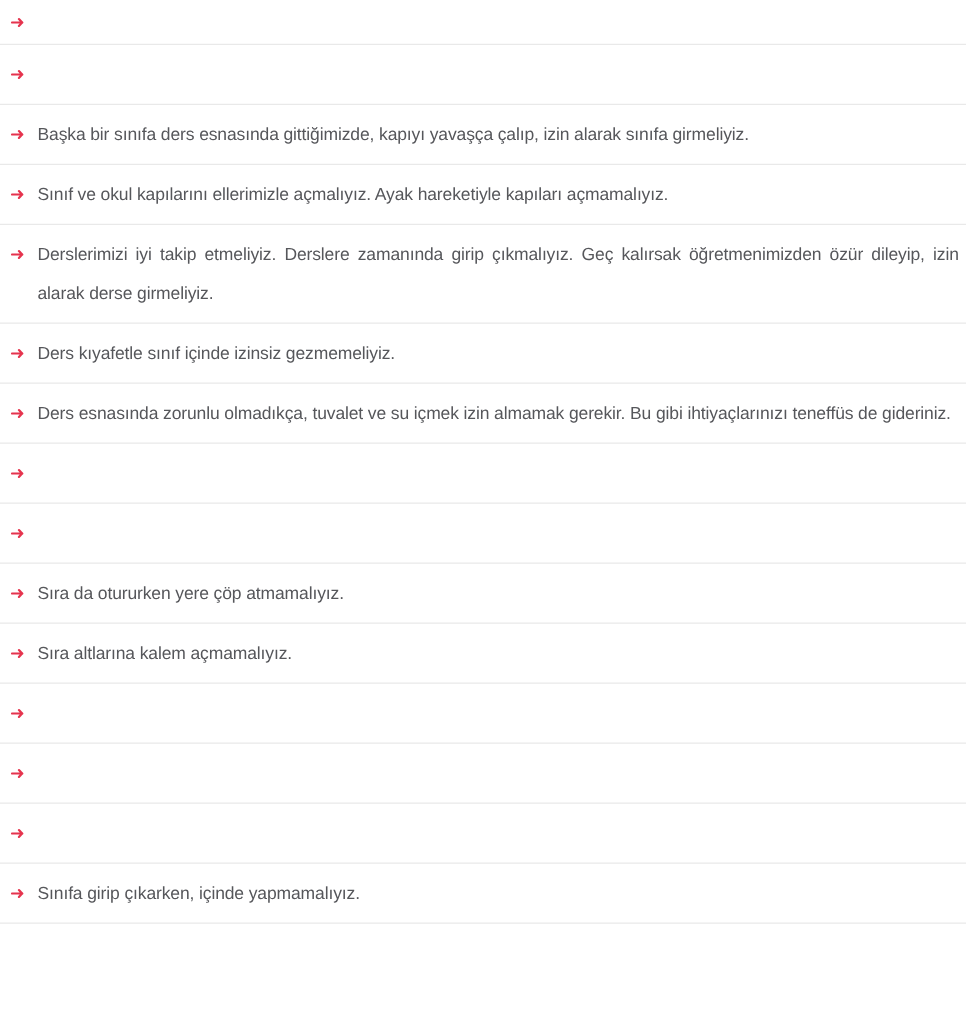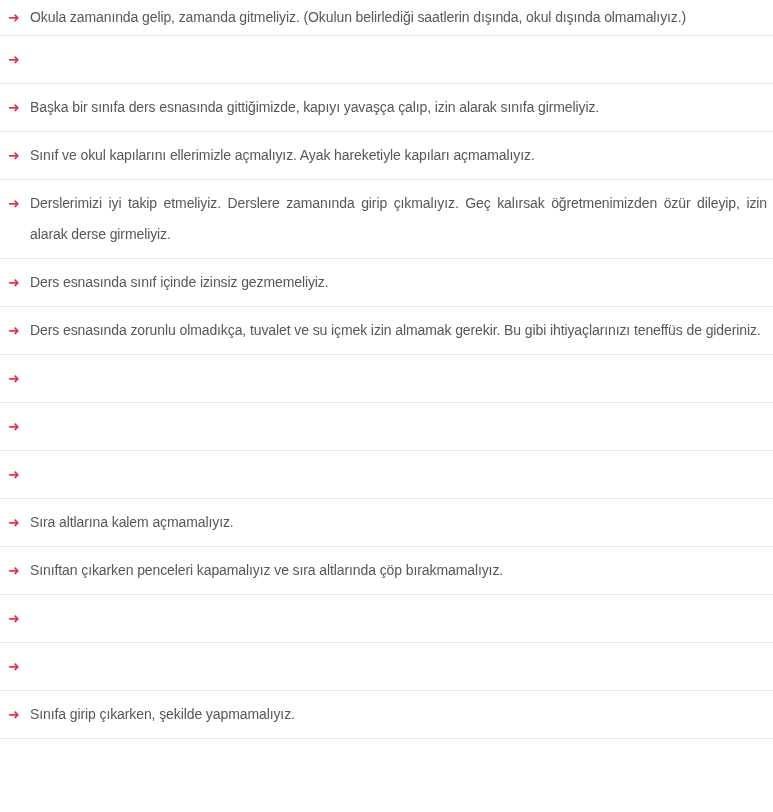--- a/index.html
+++ b/index.html
@@ -49,21 +49,20 @@
     text-align: justify;
   }
 </style>
 </head>
 <body>
 
 <div class="page">
   <div class="rules-list">
   <div class="rule-item first">
     <span class="arrow">➜</span>
-    <p class="rule-text">Okula zamanında gelip, zamanda gitmeliyiz. (Okulun belirlediği saatlerin dışında, okul dışında olmamalıyız.)</p>
   </div>
 
   <div class="rule-item">
     <span class="arrow">➜</span>
   </div>
 
   <div class="rule-item">
     <span class="arrow">➜</span>
     <p class="rule-text">Başka bir sınıfa ders esnasında gittiğimizde, kapıyı yavaşça çalıp, izin alarak sınıfa girmeliyiz.</p>
   </div>
@@ -73,56 +72,56 @@
     <p class="rule-text">Sınıf ve okul kapılarını ellerimizle açmalıyız. Ayak hareketiyle kapıları açmamalıyız.</p>
   </div>
 
   <div class="rule-item">
     <span class="arrow">➜</span>
     <p class="rule-text">Derslerimizi iyi takip etmeliyiz. Derslere zamanında girip çıkmalıyız. Geç kalırsak öğretmenimizden özür dileyip, izin alarak derse girmeliyiz.</p>
   </div>
 
   <div class="rule-item">
     <span class="arrow">➜</span>
-    <p class="rule-text">Ders esnasında sınıf içinde izinsiz gezmemeliyiz.</p>
+    <p class="rule-text">Ders kıyafetle sınıf içinde izinsiz gezmemeliyiz.</p>
   </div>
 
   <div class="rule-item">
     <span class="arrow">➜</span>
     <p class="rule-text">Ders esnasında zorunlu olmadıkça, tuvalet ve su içmek izin almamak gerekir. Bu gibi ihtiyaçlarınızı teneffüs de gideriniz.</p>
   </div>
 
   <div class="rule-item">
     <span class="arrow">➜</span>
   </div>
 
   <div class="rule-item">
     <span class="arrow">➜</span>
   </div>
 
   <div class="rule-item">
     <span class="arrow">➜</span>
+    <p class="rule-text">Sıra da otururken yere çöp atmamalıyız.</p>
   </div>
 
   <div class="rule-item">
     <span class="arrow">➜</span>
     <p class="rule-text">Sıra altlarına kalem açmamalıyız.</p>
-  </div>
-
-  <div class="rule-item">
-    <span class="arrow">➜</span>
-    <p class="rule-text">Sınıftan çıkarken penceleri kapamalıyız ve sıra altlarında çöp bırakmamalıyız.</p>
   </div>
 
   <div class="rule-item">
     <span class="arrow">➜</span>
   </div>
 
   <div class="rule-item">
     <span class="arrow">➜</span>
   </div>
 
   <div class="rule-item">
     <span class="arrow">➜</span>
-    <p class="rule-text">Sınıfa girip çıkarken, şekilde yapmamalıyız.</p>
+  </div>
+
+  <div class="rule-item">
+    <span class="arrow">➜</span>
+    <p class="rule-text">Sınıfa girip çıkarken, içinde yapmamalıyız.</p>
   </div>
 </div>
 </div>
 
 </body></html>

